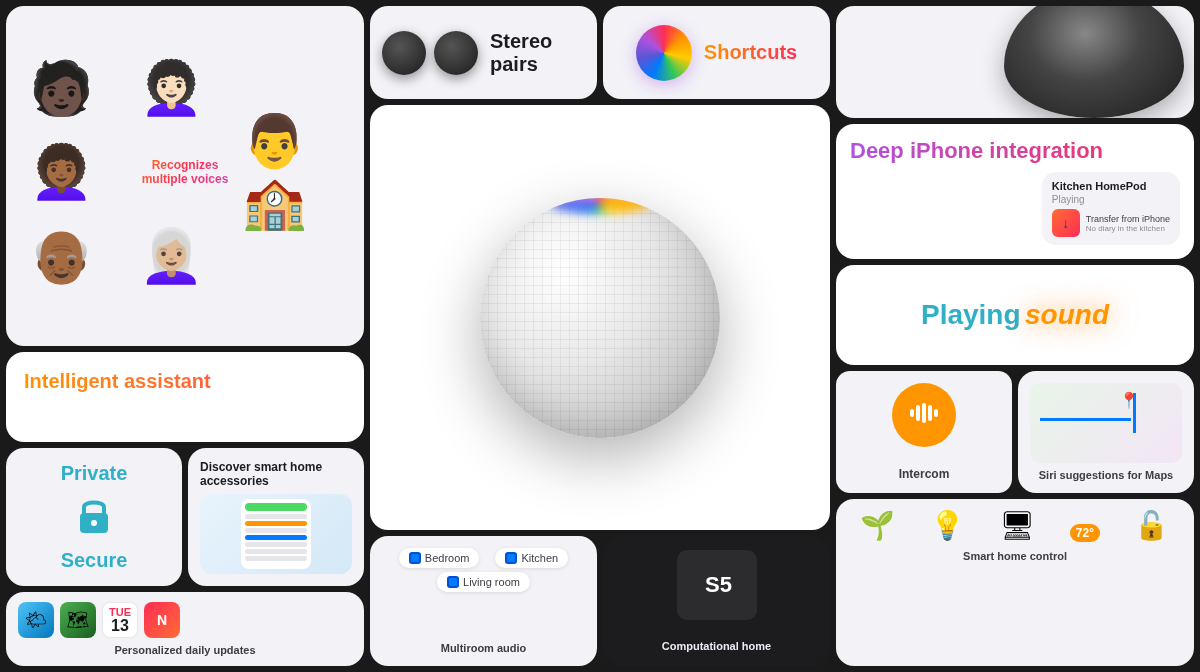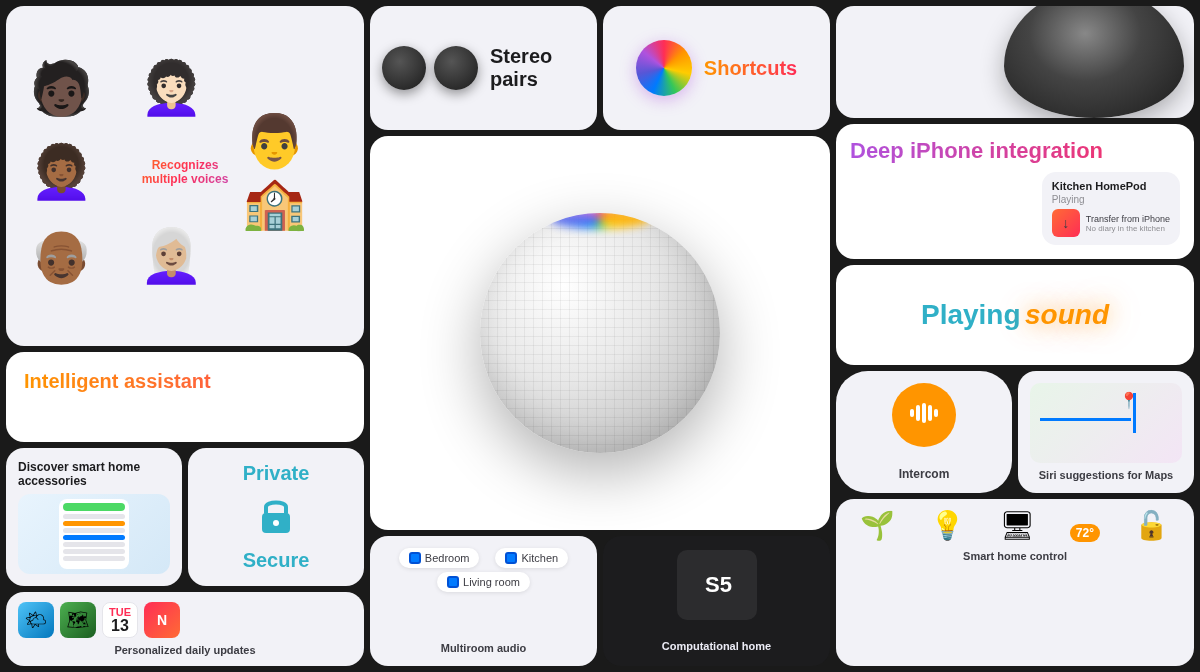--- a/index.html
+++ b/index.html
@@ -158,21 +158,21 @@
       font-weight: 600;
       color: #3c3c43;
       text-align: center;
     }
 
     
     .card-stereo-shortcuts {
       display: grid;
       grid-template-columns: 1fr 1fr;
       gap: 6px;
-      height: 124px;
+      height: 93px;
     }
     .card-stereo {
       background: #f2f2f7;
       border-radius: 18px;
       display: flex;
       align-items: center;
       justify-content: center;
       gap: 12px;
       padding: 12px;
     }
@@ -448,21 +448,21 @@
     }
 
     .card-intercom-maps {
       display: grid;
       grid-template-columns: 1fr 1fr;
       gap: 6px;
       flex: 0 0 auto;
     }
     .card-intercom {
       background: #f2f2f7;
-      border-radius: 32px;
+      border-radius: 14px;
       padding: 12px;
       display: flex;
       flex-direction: column;
       align-items: center;
       justify-content: space-between;
       gap: 8px;
     }
     .intercom-circle {
       width: 64px;
       height: 64px;
@@ -574,47 +574,47 @@
       <div class="memoji" style="font-size:52px;">👴🏾</div>
       <div class="memoji" style="font-size:52px;">👩🏼‍🦳</div>
     </div>
   </div>
 
   <div class="card card-intelligent">
     <div class="intelligent-text">Intelligent assistant</div>
   </div>
 
   <div class="card-bottom-left" style="display:grid; grid-template-columns:1fr 1fr; gap:6px;">
+
+    <div class="card card-private">
+      <div class="private-text">Private</div>
+      <div class="lock-icon-svg">
+        <svg width="40" height="44" viewBox="0 0 40 44" fill="none">
+          <rect x="6" y="20" width="28" height="20" rx="4" fill="#30b0c7"></rect>
+          <path d="M10 20V14C10 8 30 8 30 14V20" stroke="#30b0c7" stroke-width="4" fill="none" stroke-linecap="round"></path>
+          <circle cx="20" cy="30" r="3" fill="white"></circle>
+        </svg>
+      </div>
+      <div class="secure-text">Secure</div>
+    </div>
 
     <div class="card card-smart-home">
       <div class="label">Discover smart home accessories</div>
       <div class="phone-mock">
         <div class="phone-inner">
           <div class="phone-header"></div>
           <div class="phone-row"></div>
           <div class="phone-row-orange"></div>
           <div class="phone-row"></div>
           <div class="phone-row-blue"></div>
           <div class="phone-row"></div>
           <div class="phone-row"></div>
           <div class="phone-row"></div>
         </div>
       </div>
-    </div>
-
-    <div class="card card-private">
-      <div class="private-text">Private</div>
-      <div class="lock-icon-svg">
-        <svg width="40" height="44" viewBox="0 0 40 44" fill="none">
-          <rect x="6" y="20" width="28" height="20" rx="4" fill="#30b0c7"></rect>
-          <path d="M10 20V14C10 8 30 8 30 14V20" stroke="#30b0c7" stroke-width="4" fill="none" stroke-linecap="round"></path>
-          <circle cx="20" cy="30" r="3" fill="white"></circle>
-        </svg>
-      </div>
-      <div class="secure-text">Secure</div>
     </div>
   </div>
 
   <div class="card" style="padding:10px 12px;">
     <div class="daily-icons">
       <div class="app-icon app-icon-weather">🌤</div>
       <div class="app-icon app-icon-maps">🗺</div>
       <div class="app-icon app-icon-cal">
         <div style="font-size:11px; color:#ff2d55; font-weight:700;">TUE</div>
         <div style="font-size:16px; color:#1c1c1e; font-weight:700; line-height:1;">13</div>

